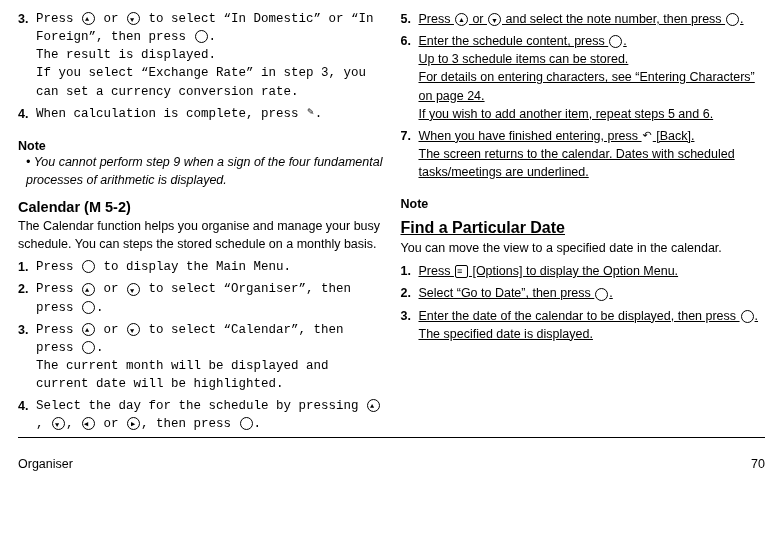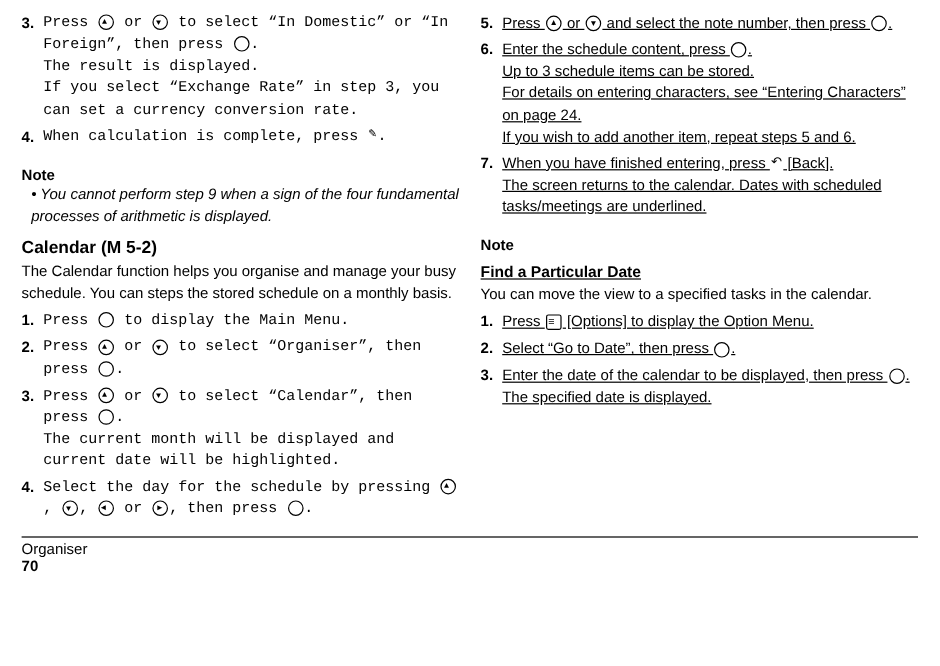--- a/index.html
+++ b/index.html
@@ -66,37 +66,35 @@
     .note-item {
       font-style: italic;
       font-size: 12.5px;
       line-height: 1.45;
       margin-left: 8px;
     }
     .note-item::before {
       content: '• ';
     }
     .find-title {
-      font-size: 13px;
+      font-size: 16px;
       font-weight: bold;
       text-decoration: underline;
       margin-top: 8px;
       margin-bottom: 2px;
     }
     .footer-bar {
       display: flex;
       justify-content: space-between;
       border-top: 1px solid #000;
-      margin-top: 10px;
-      padding-top: 3px;
-      font-size: 12.5px;
-      flex-direction: column;
+      padding-top: 19px;
+      font-size: 12.5px;
     }
     .footer-right {
-      font-weight: bold;
+      font-weight: normal;
     }
     
     .icon-circle {
       display: inline-block;
       width: 13px;
       height: 13px;
       border: 1.5px solid #000;
       border-radius: 50%;
       vertical-align: middle;
       margin: 0 1px;
@@ -333,21 +331,21 @@
           The screen returns to the calendar. Dates with scheduled tasks/meetings are underlined.
         </span>
       </li>
     </ol>
 
     <div class="note-block">
       <div class="note-title">Note</div>
     </div>
 
     <div class="find-title">Find a Particular Date</div>
-    <div class="intro-text">You can move the view to a specified tasks in the calendar.</div>
+    <div class="intro-text">You can move the view to a specified date in the calendar.</div>
 
     <ol class="step-list-right">
       <li>
         <span class="step-num">1.</span>
         <span class="step-body">
           Press
           <span class="icon-options"></span>
           [Options] to display the Option Menu.
         </span>
       </li>

